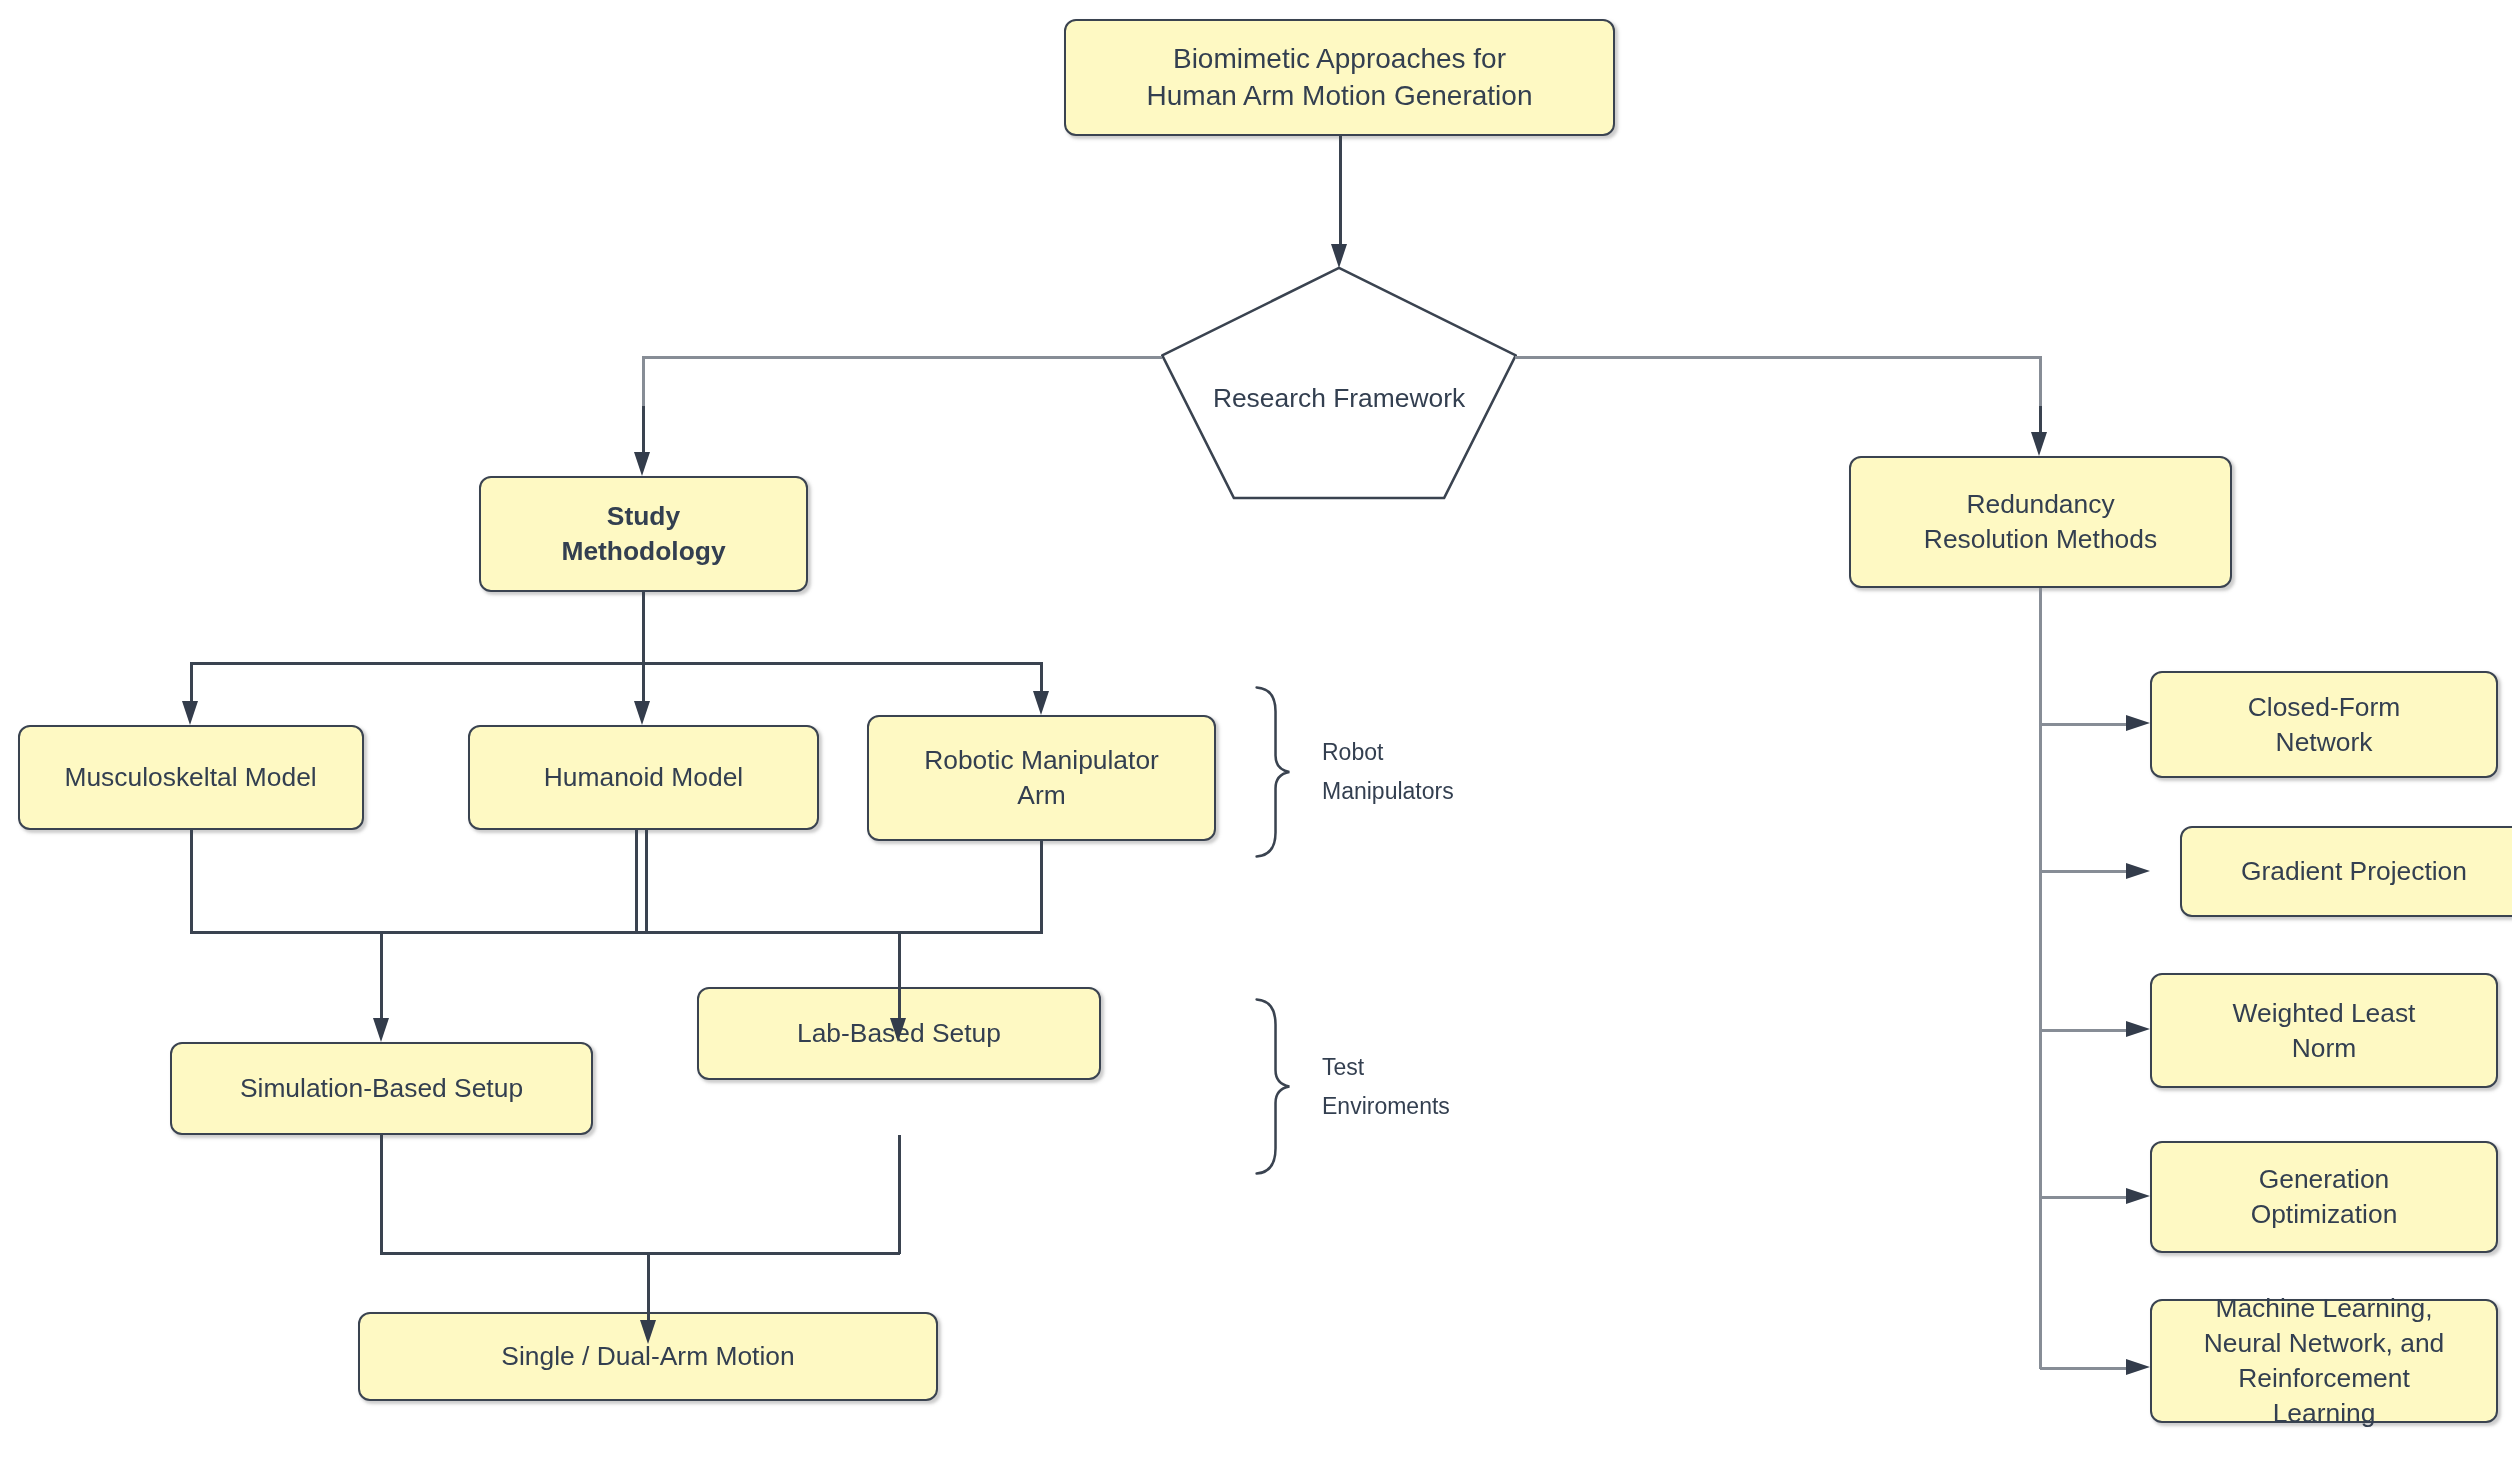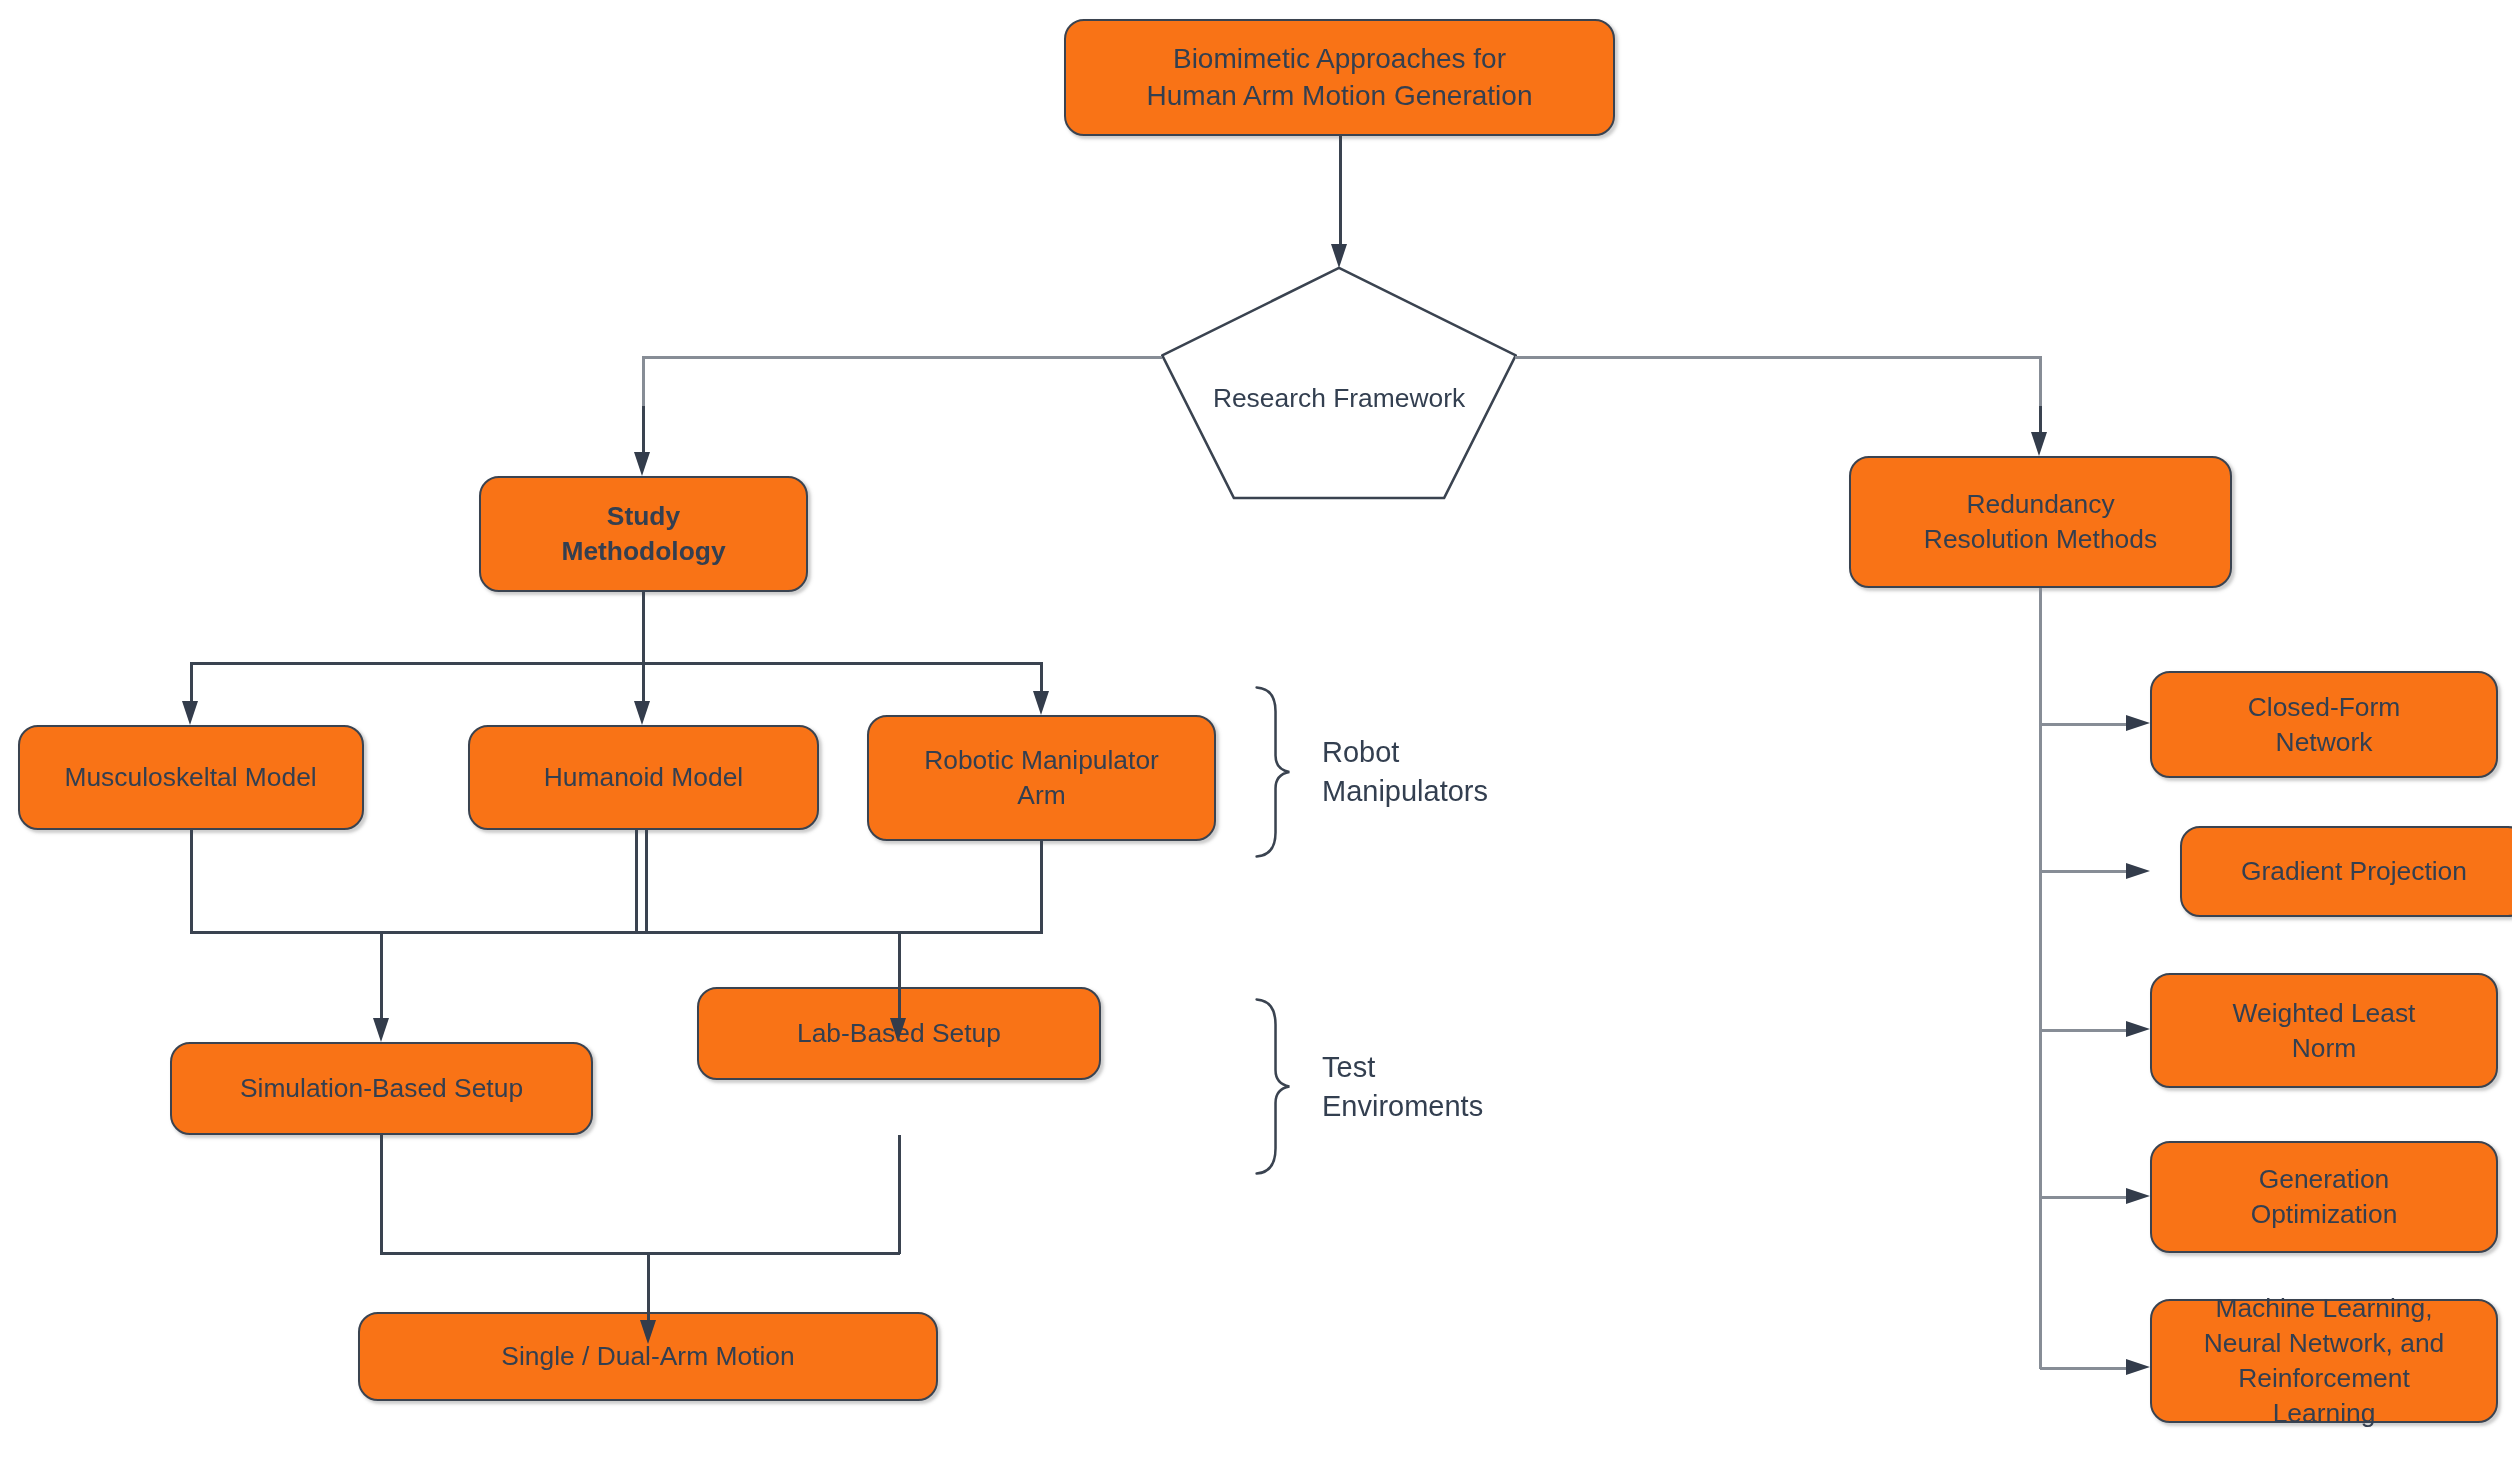--- a/index.html
+++ b/index.html
@@ -5,23 +5,23 @@
   html,body{margin:0;padding:0;background:#ffffff;}
   #canvas{
     position:relative;
     width:2512px;height:1473px;
     background:#ffffff;
     font-family:"Liberation Sans", sans-serif;
     overflow:hidden;
   }
   .node{
     position:absolute;
-    background:#f97316;
+    background:#fef9c3;
     border:2.5px solid #3a4350;
-    border-radius:20px;
+    border-radius:12px;
     box-shadow:2.5px 2.5px 3.1px rgba(110,110,110,0.35);
     display:flex;align-items:center;justify-content:center;
     text-align:center;
     color:#333f50;
     font-size:26.4px;line-height:1.32;
     white-space:pre-line;
     box-sizing:border-box;
   }
   .pent-wrap{position:absolute;}
   .pent-label{
@@ -36,21 +36,21 @@
     border-left:8.8px solid transparent;border-right:8.8px solid transparent;
     border-top:24px solid #333c4b;
   }
   .arrow-right{
     position:absolute;width:0;height:0;
     border-top:8.8px solid transparent;border-bottom:8.8px solid transparent;
     border-left:24px solid #333c4b;
   }
   .brace{position:absolute;}
   .brace-label{
-    position:absolute;color:#333f50;font-size:29px;line-height:39px;
+    position:absolute;color:#333f50;font-size:23px;line-height:39px;
     white-space:pre-line;text-align:left;
   }
 </style>
 </head>
 <body>
 
 <div id="canvas">
 
   <div class="node" style="left:1064px;top:19px;width:551px;height:117px;font-size:28px;">Biomimetic Approaches for
 Human Arm Motion Generation</div>

